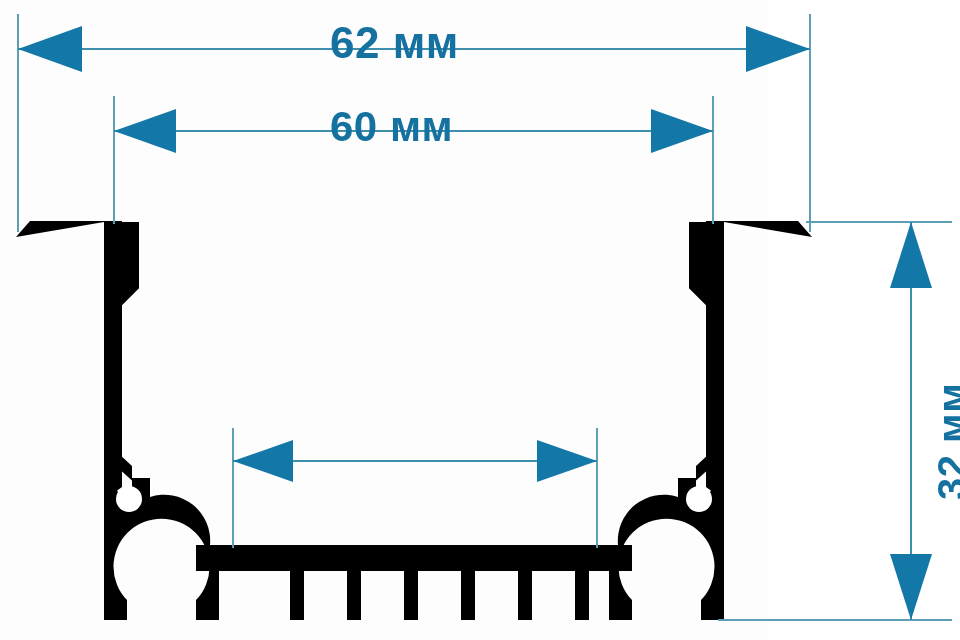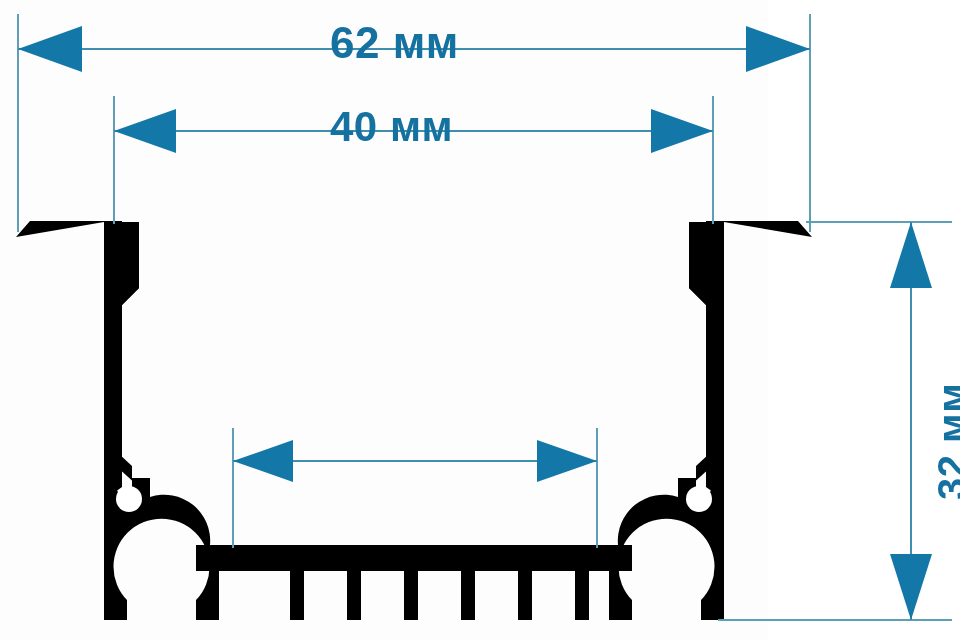--- a/index.html
+++ b/index.html
@@ -171,18 +171,18 @@
       <line x1="806" y1="222" x2="952" y2="222" stroke="#5f9fb5" stroke-width="2"></line>
       <line x1="718" y1="620" x2="952" y2="620" stroke="#5f9fb5" stroke-width="2"></line>
       <line x1="911" y1="222" x2="911" y2="620" stroke="#3e8fae" stroke-width="2"></line>
       <polygon points="911,222 890,288 932,288" fill="#1378a8"></polygon>
       <polygon points="911,620 890,554 932,554" fill="#1378a8"></polygon>
     </g>
   </svg>
 
   <div class="dim-label" id="label-62">62 мм</div>
 
-  <div class="dim-label" id="label-50">40 мм</div>
+  <div class="dim-label" id="label-50">60 мм</div>
 
 
   <div class="dim-label" id="label-32">32 мм</div>
 
 </div>
 
 </body></html>

